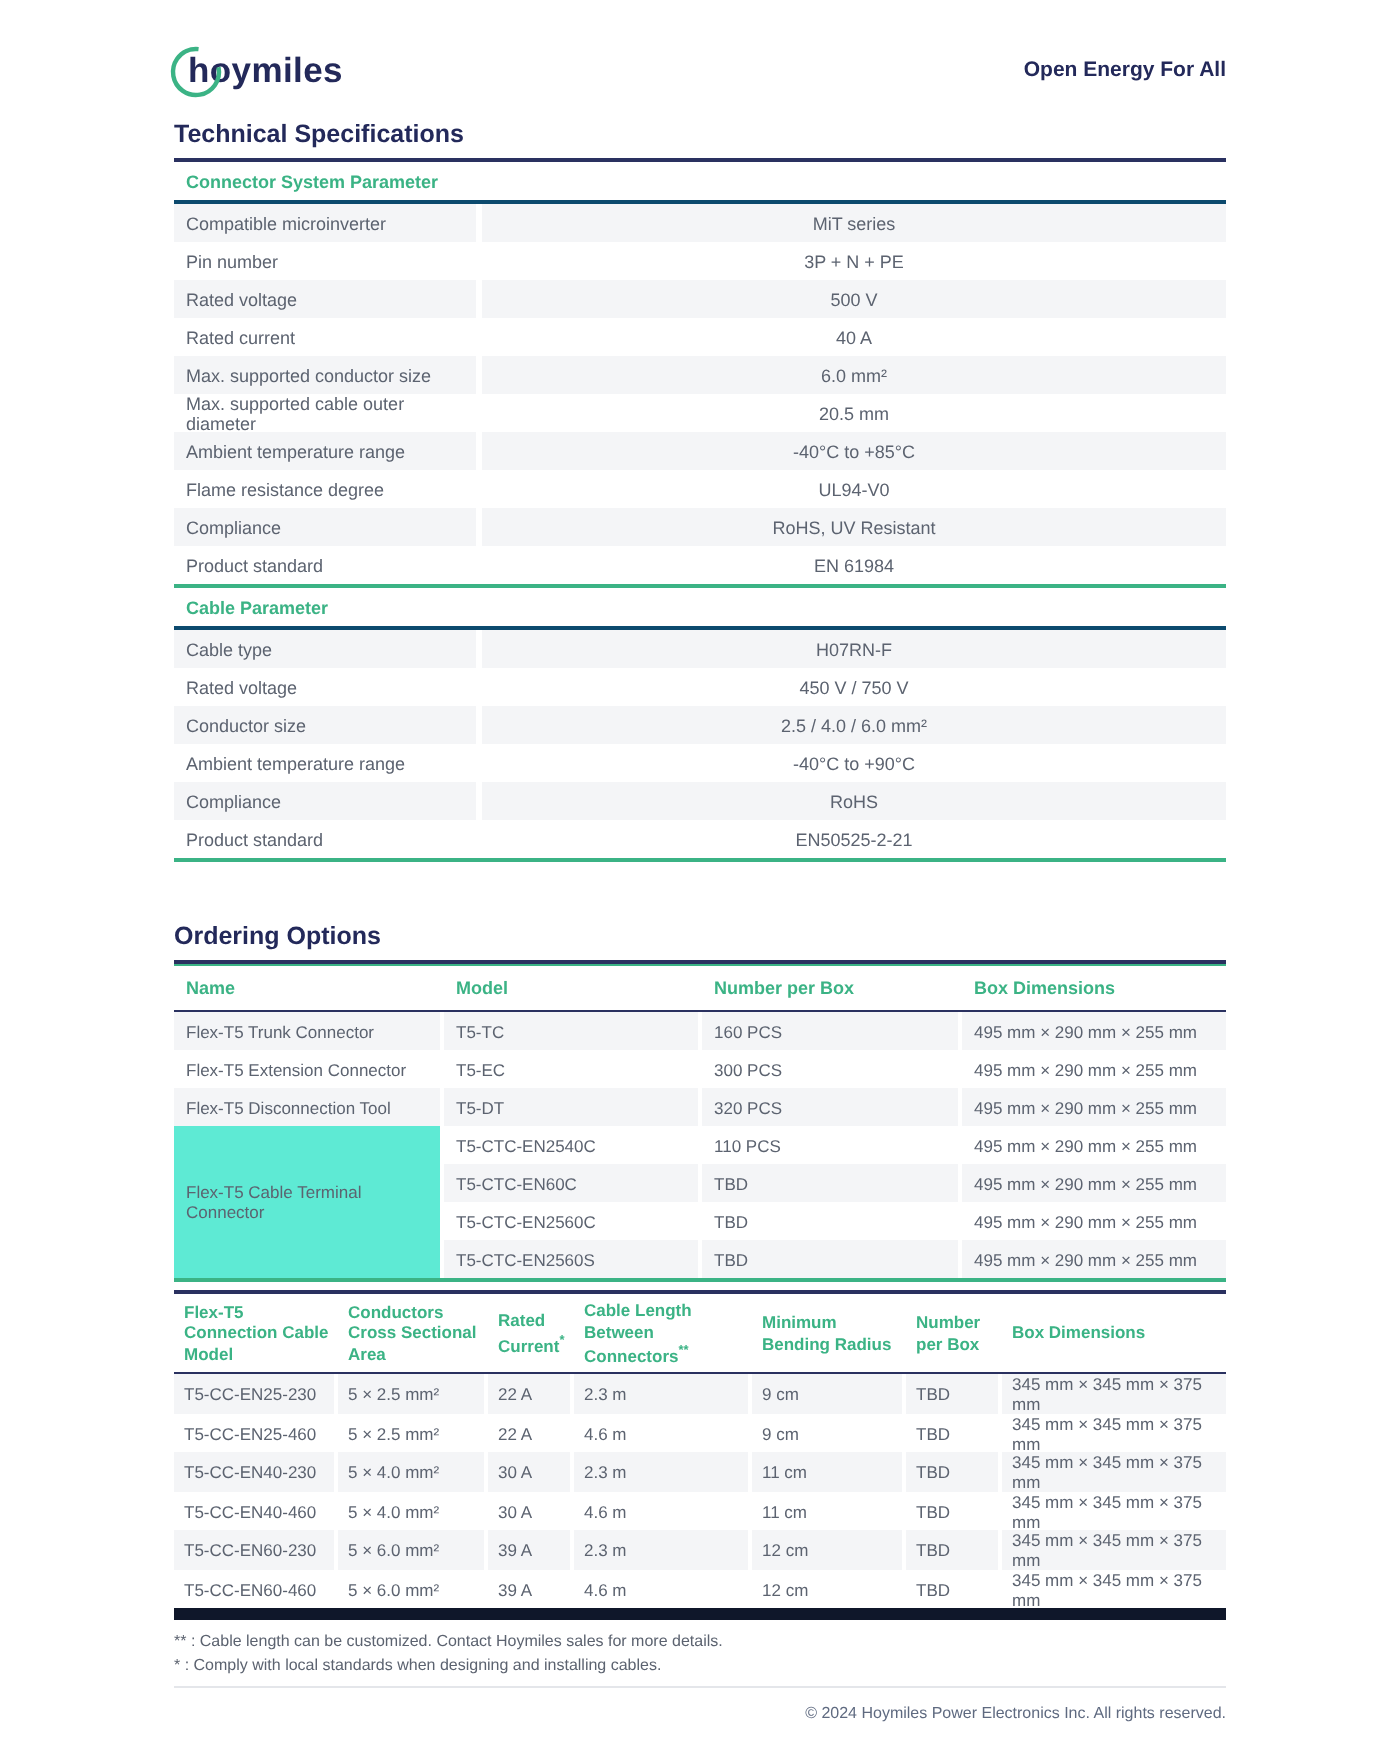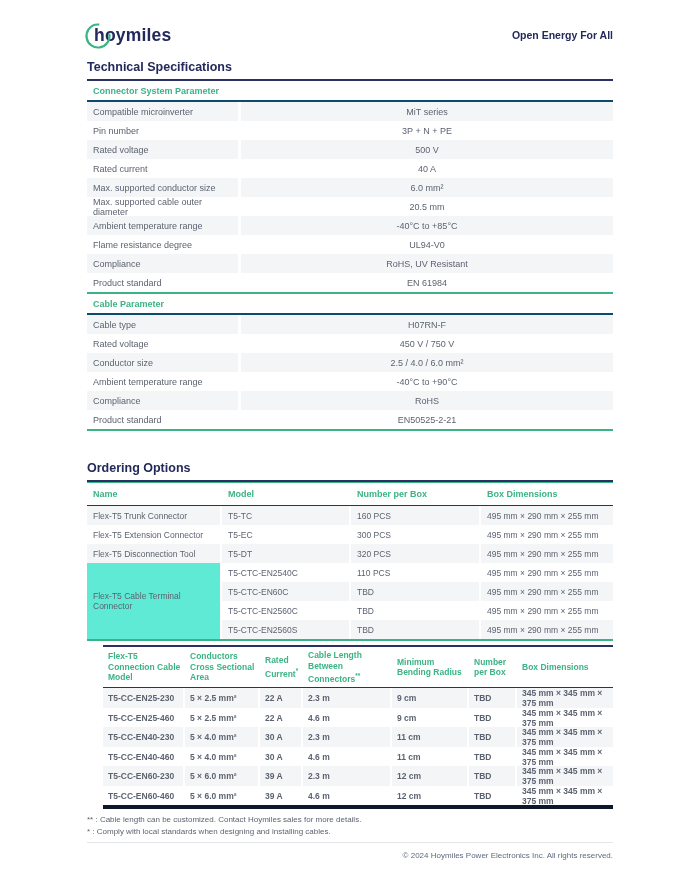--- a/index.html
+++ b/index.html
@@ -43,24 +43,24 @@
   .grow:nth-child(even) .c { background:#f4f5f7; }
   .grow .c2 { width:127px; } .grow .c3 { width:128px; } .grow .c4 { flex:1; }
   .t1-end { border-bottom:2px solid #3bb385; }
 
   
   .t2 { margin-top:4px; border-top:2px solid #2a3160; }
   .t2-hdr { display:flex; gap:2px; min-height:27px; align-items:center; border-bottom:1.5px solid #2a3160; padding:3px 0; }
   .t2-hdr .hc { font-size:8.5px; line-height:10.5px; font-weight:bold; color:#3bb385; padding-left:5px; }
   .t2 .k1 { width:80px; } .t2 .k2 { width:73px; } .t2 .k3 { width:41px; } .t2 .k4 { width:87px; }
   .t2 .k5 { width:75px; } .t2 .k6 { width:46px; } .t2 .k7 { flex:1; }
-  .t2-row { display:flex; gap:2px; height:19.5px; font-size:8.5px;font-weight:bold; }
+  .t2-row { display:flex; gap:2px; height:19.5px; font-size:8.5px; }
   .t2-row .c { display:flex; align-items:center; padding-left:5px; }
   .t2-row:nth-child(odd) .c { background:#f4f5f7; }
-  .t2-end { border-bottom:4px solid #0f172a;margin-left:16px; }
+  .t2-end { border-bottom:6px solid #0f172a; }
   sup { font-size:6.5px; }
 
   
   .notes { margin-top:5px; font-size:8px; line-height:11.5px; color:#5c6370; }
   .sep { border-bottom:1px solid #e4e6ea; margin-top:5px; }
   .copyright { margin-top:8px; text-align:right; font-size:8px; color:#5f6a80; }
 </style>
 </head>
 <body>
 

